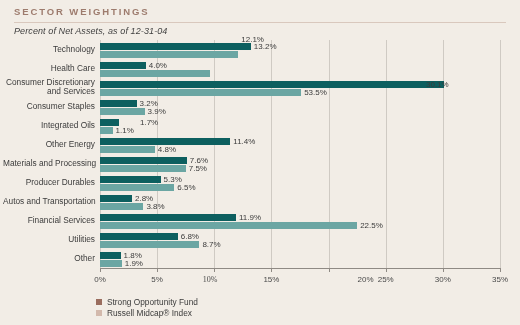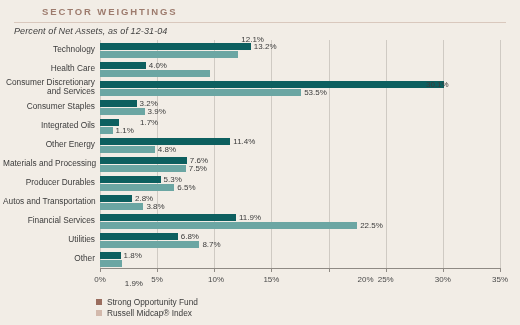--- a/index.html
+++ b/index.html
@@ -10,21 +10,21 @@
     color:#3b3b3b;
     overflow:hidden;
     position:relative;
   }
   #page{position:relative;width:520px;height:325px;box-sizing:border-box;}
 
   
   .header{position:absolute;left:14px;top:6px;right:14px;}
   .header-title{
     font-size:9.5px;letter-spacing:1.9px;font-weight:bold;
-    color:#9d7b6d;white-space:nowrap;margin-left:28px;
+    color:#9d7b6d;white-space:nowrap;
   }
   .header-rule{
     position:absolute;left:0;right:0;top:16px;height:1px;background:#d9c8bd;
   }
   .subtitle{
     position:absolute;left:14px;top:26px;
     font-style:italic;font-size:9px;color:#3f3f3f;letter-spacing:.1px;
     white-space:nowrap;
   }
   .gridline{
@@ -136,30 +136,30 @@
       <div class="val" style="left: 360.143px; top: 221.5px;">22.5%</div>
       <div class="catlabel" style="white-space: pre; left: 3px; top: 234.5px;">Utilities</div>
       <div class="bar fund" style="left: 100px; top: 232.5px; width: 77.7143px;"></div>
       <div class="val" style="left: 180.714px; top: 232.5px;">6.8%</div>
       <div class="bar index" style="left: 100px; top: 240.5px; width: 99.4286px;"></div>
       <div class="val" style="left: 202.429px; top: 240.5px;">8.7%</div>
       <div class="catlabel" style="white-space: pre; left: 3px; top: 253.5px;">Other</div>
       <div class="bar fund" style="left: 100px; top: 251.5px; width: 20.5714px;"></div>
       <div class="val" style="left: 123.571px; top: 251.5px;">1.8%</div>
       <div class="bar index" style="left: 100px; top: 259.5px; width: 21.7143px;"></div>
-      <div class="val" style="left: 124.714px; top: 259.5px; margin-top: 20px;">1.9%</div>
+      <div class="val" style="left: 124.714px; top: 259.5px;">1.9%</div>
     </div>
   <div class="axis-line"></div>
   <div id="ticks-layer">
       <div class="tick" style="left: 100px;"></div>
       <div class="tick-label" style="left: 100px;">0%</div>
       <div class="tick" style="left: 157.143px;"></div>
       <div class="tick-label" style="left: 157.143px;">5%</div>
       <div class="tick" style="left: 214.286px;"></div>
-      <div class="tick-label" style="left: 216px;">10%</div>
+      <div class="tick-label" style="left: 210px; font-family: Liberation Serif, serif;">10%</div>
       <div class="tick" style="left: 271.429px;"></div>
       <div class="tick-label" style="left: 271.429px;">15%</div>
       <div class="tick" style="left: 328.571px;"></div>
       <div class="tick-label" style="left: 328.571px; margin-left: 37px;">20%</div>
       <div class="tick" style="left: 385.714px;"></div>
       <div class="tick-label" style="left: 385.714px;">25%</div>
       <div class="tick" style="left: 442.857px;"></div>
       <div class="tick-label" style="left: 442.857px;">30%</div>
       <div class="tick" style="left: 500px;"></div>
       <div class="tick-label" style="left: 500px;">35%</div>

